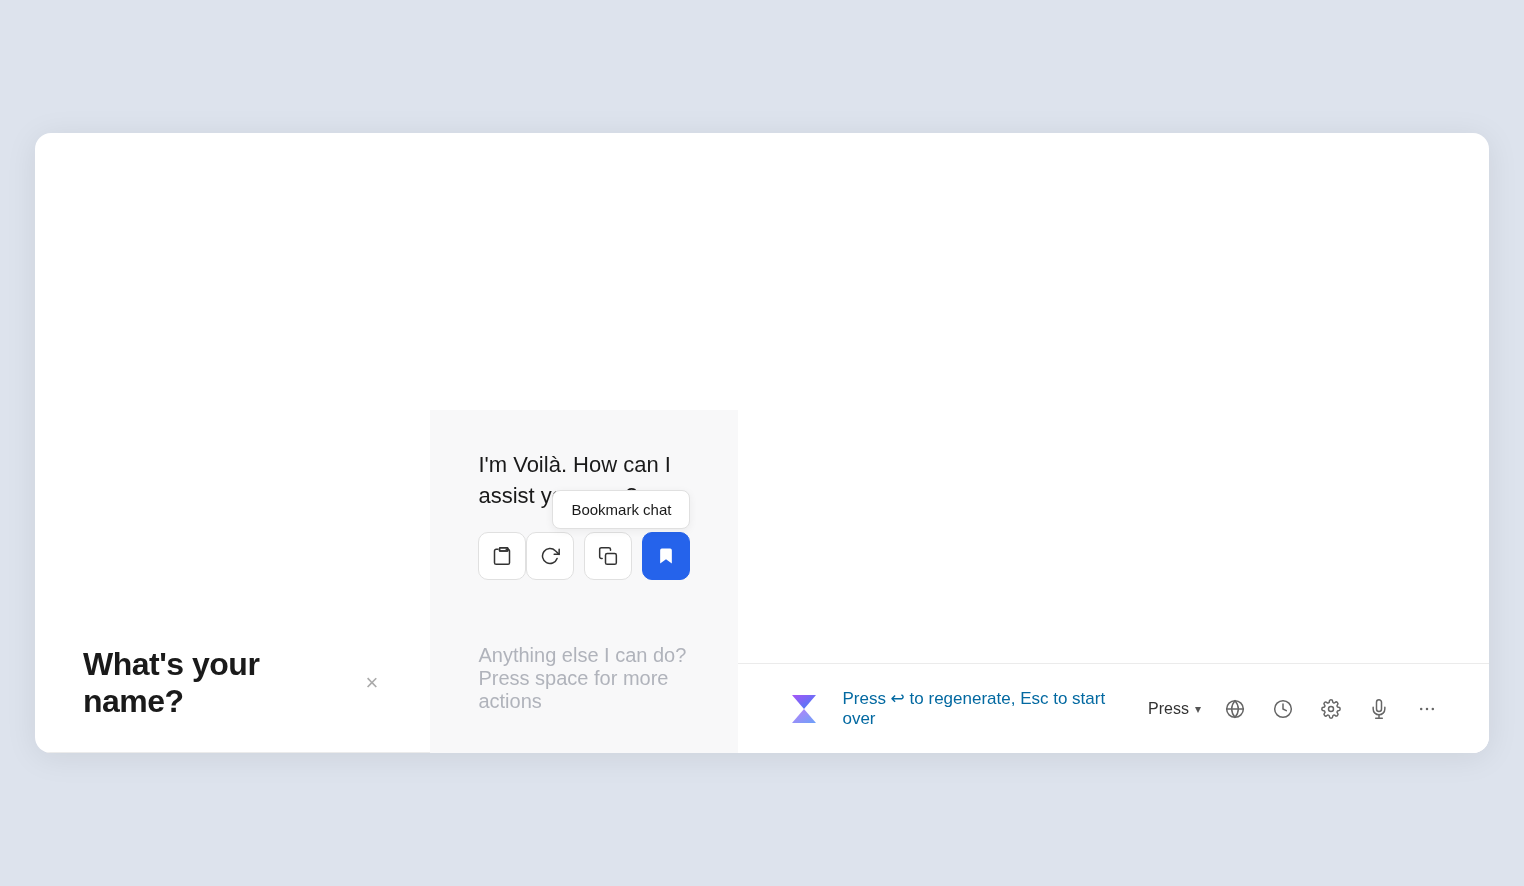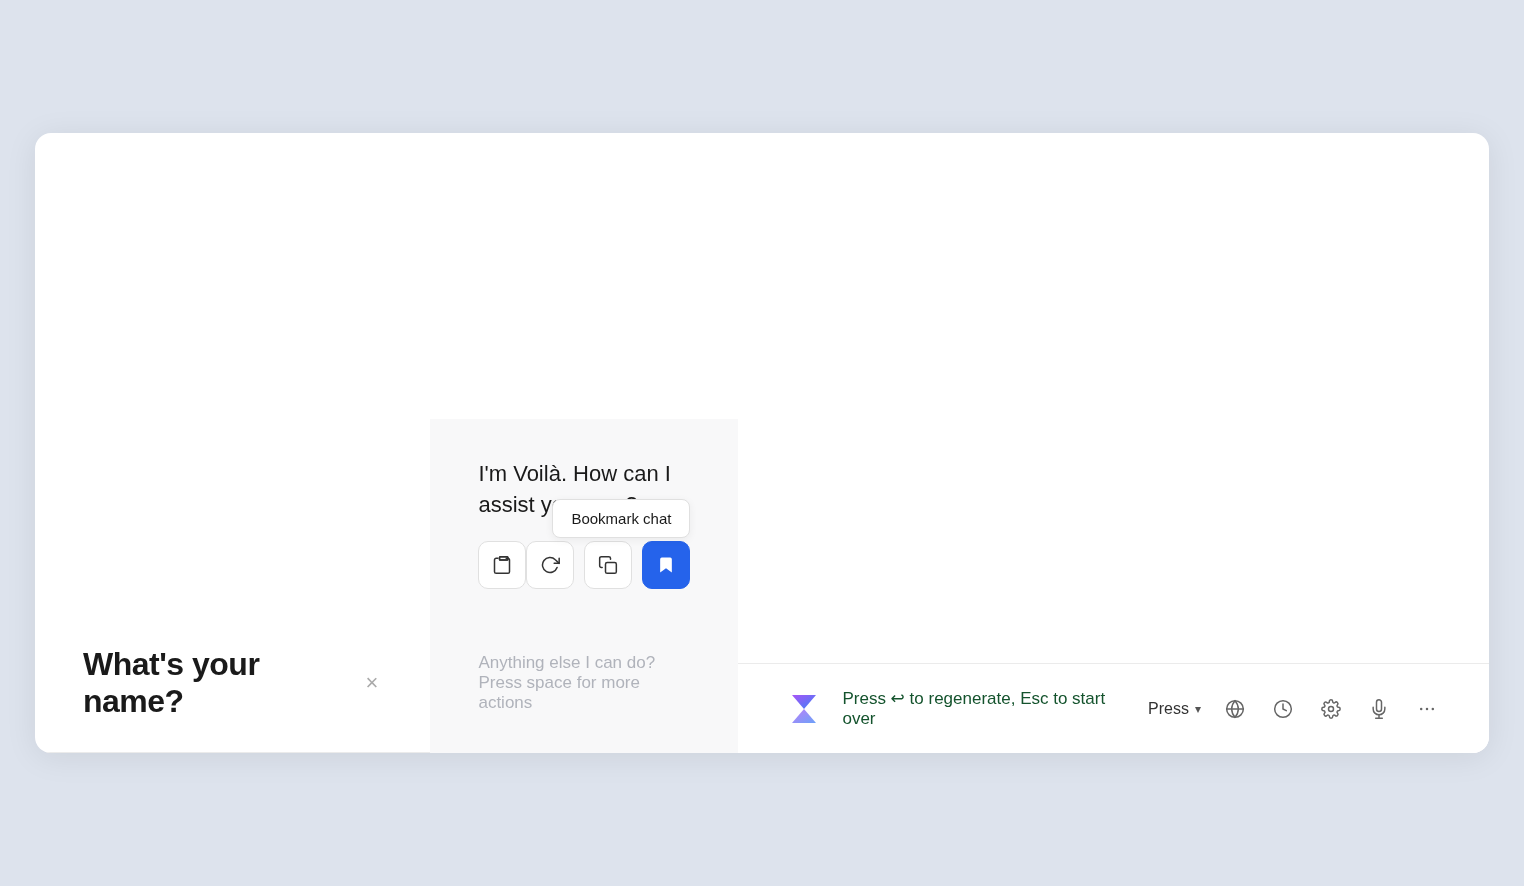--- a/index.html
+++ b/index.html
@@ -123,21 +123,21 @@
     .right-actions {
       display: flex;
       gap: 10px;
     }
 
     .input-placeholder-area {
       padding: 32px 0 8px 0;
     }
 
     .input-placeholder-text {
-      font-size: 17px;
+      font-size: 20px;
       color: #b0b3bb;
       font-weight: 400;
     }
 
     .modal-footer {
       padding: 24px 48px;
       border-top: 1px solid #ebebeb;
       background: #ffffff;
       display: flex;
       align-items: center;
@@ -146,21 +146,21 @@
 
     .voila-logo {
       width: 36px;
       height: 36px;
       flex-shrink: 0;
     }
 
     .footer-hint {
       flex: 1;
       font-size: 17px;
-      color: #14532d;
+      color: #0369a1;
     }
 
     .footer-controls {
       display: flex;
       align-items: center;
       gap: 20px;
     }
 
     .model-selector {
       display: flex;

